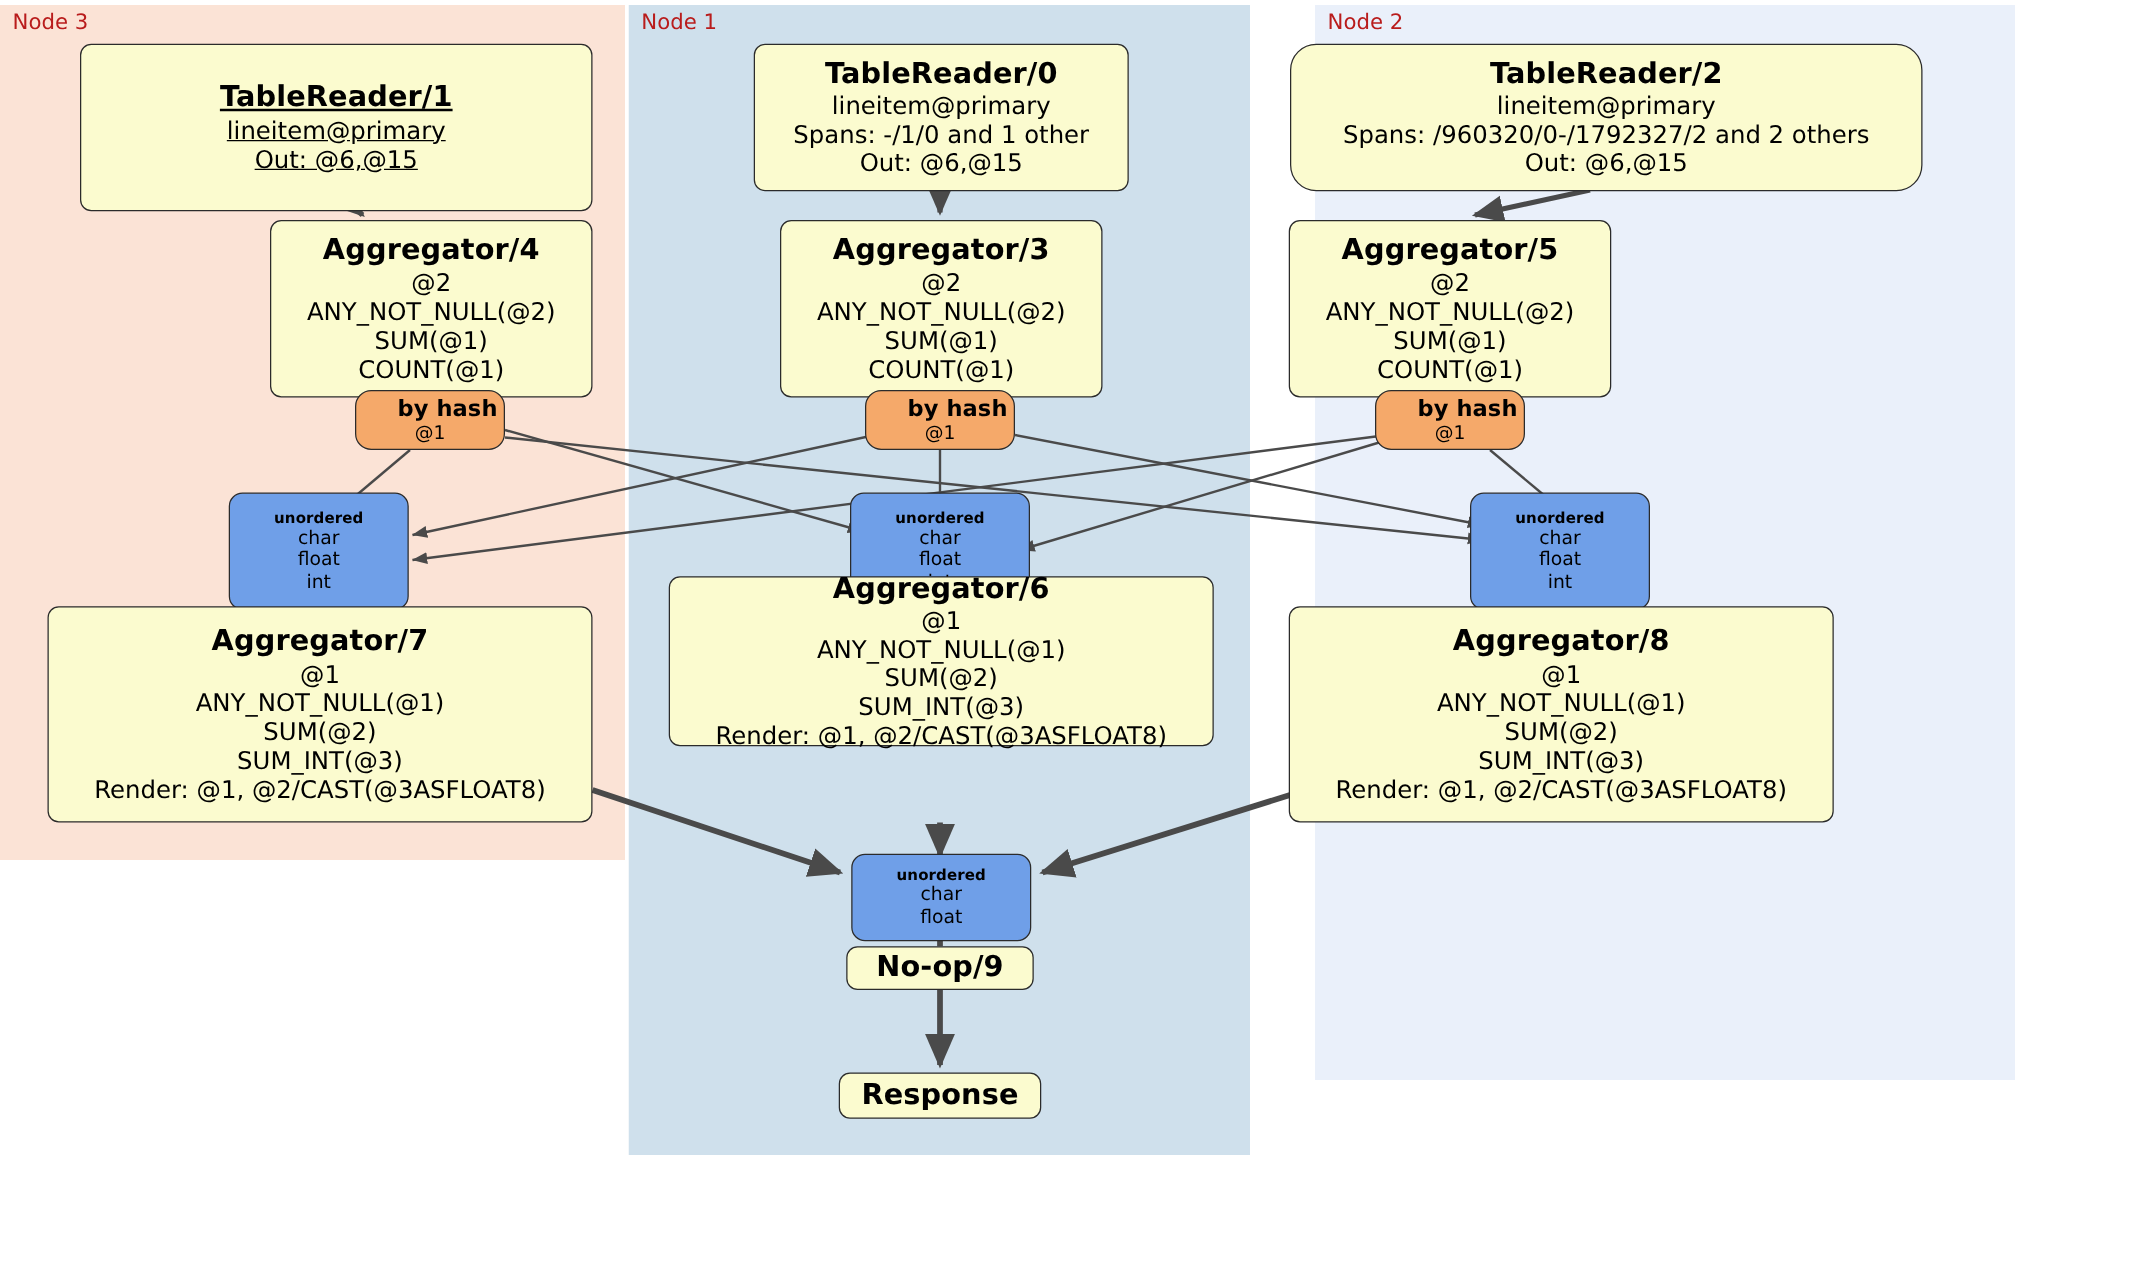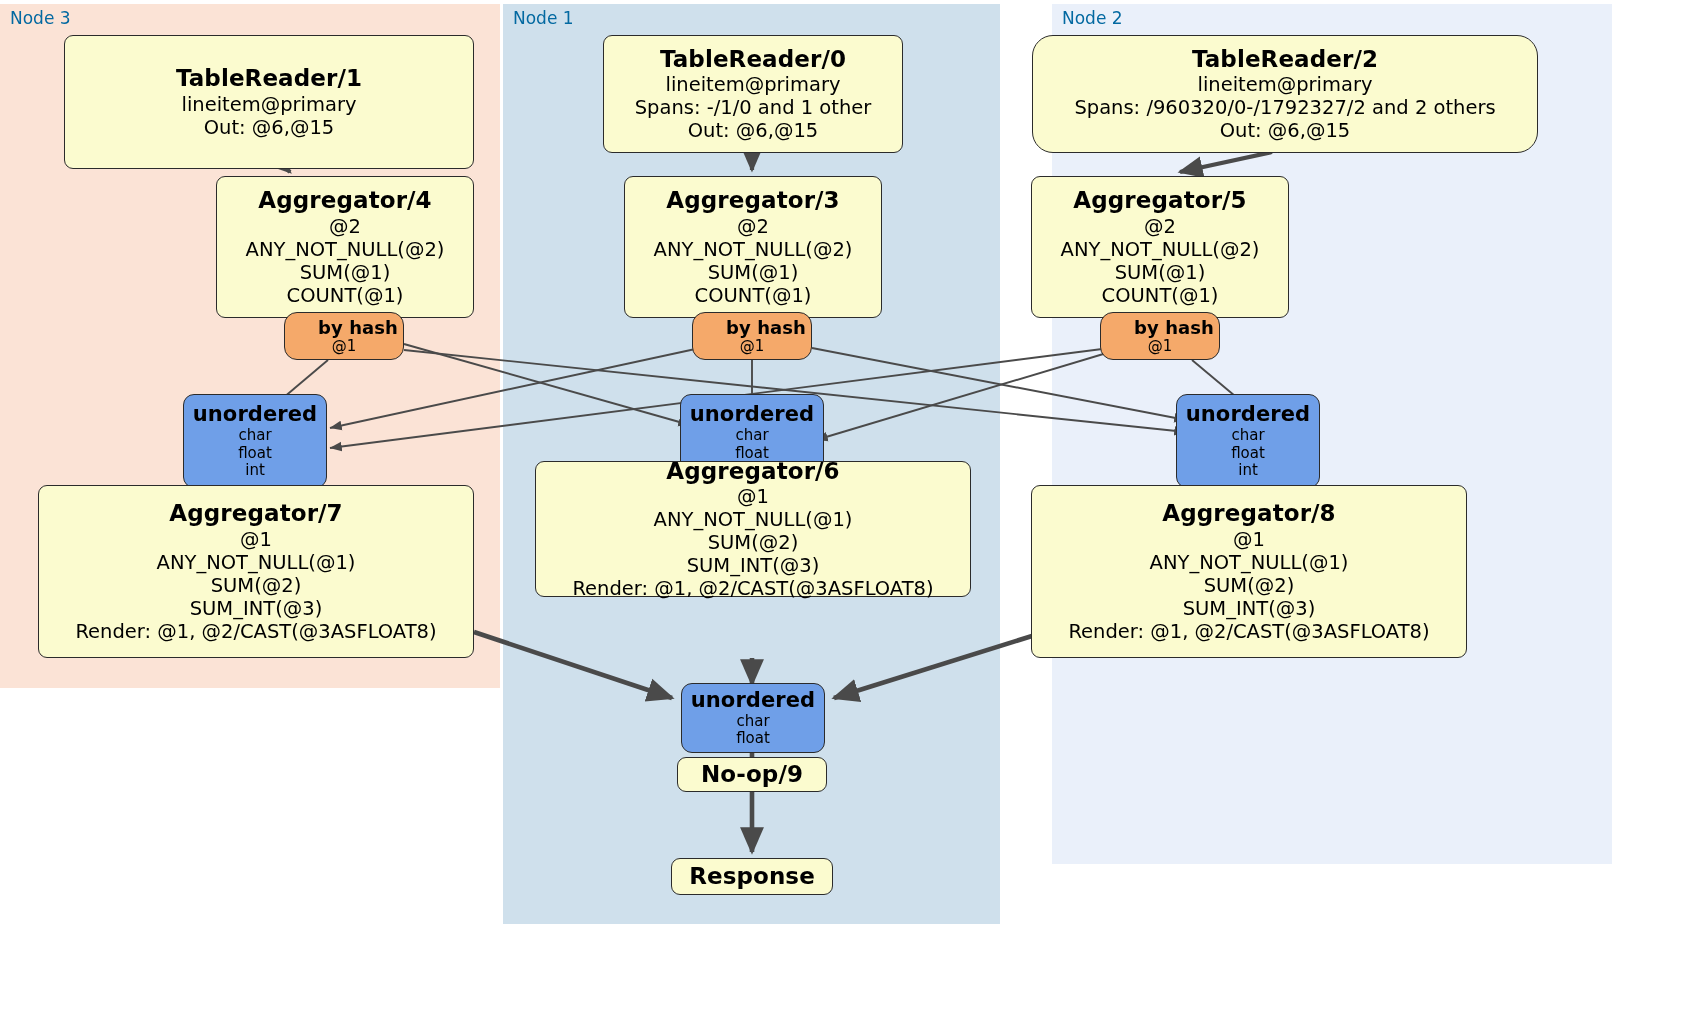--- a/index.html
+++ b/index.html
@@ -23,21 +23,21 @@
   
   .region {
     position: absolute;
     box-sizing: border-box;
   }
   .region-label {
     position: absolute;
     left: 10px;
     top: 4px;
     font-size: 17px;
-    color: #0369a1;
+    color: #b91c1c;
     font-family: "DejaVu Sans", sans-serif;
     white-space: nowrap;
   }
   
   #edges {
     position: absolute;
     left: 0; top: 0;
     width: 1706px;
     height: 1016px;
     pointer-events: none;
@@ -72,21 +72,21 @@
     font-size: 23px;
     letter-spacing: 0.1px;
     white-space: nowrap;
   }
   .sub {
     font-size: 19.5px;
     white-space: nowrap;
   }
   .router .title { font-size: 18px; margin-left: 28px; }
   .router .sub { font-size: 15px; }
-  .synth .title { font-size: 21px; }
+  .synth .title { font-size: 12px; }
   .synth .sub { font-size: 15px; }
   .single .title { font-size: 23px; }
 </style>
 </head>
 <body>
 
 <div id="stage">
 
   <div class="region" style="left:0px; top:4px; width:500px; height:684px; background:#fbe3d6;">
     <span class="region-label">Node 3</span>
@@ -135,21 +135,21 @@
       <path d="M474,632 L672,698" marker-end="url(#arrowhead)"></path>
       <path d="M752,658 L752,684" marker-end="url(#arrowhead)"></path>
       <path d="M1032,636 L834,698" marker-end="url(#arrowhead)"></path>
 
       <path d="M752,750 L752,757"></path>
 
       <path d="M752,790 L752,852" marker-end="url(#arrowhead)"></path>
     </g>
   </svg>
 
-  <div class="gnode proc" style="left:64px; top:35px; width:410px; height:134px;">
+  <div class="gnode proc" style="left:64px; top:35px; width:410px; height:134px;text-decoration:underline;">
     <div class="title">TableReader/1</div>
     <div class="sub">lineitem@primary</div>
     <div class="sub">Out: @6,@15</div>
   </div>
 
   <div class="gnode proc" style="left:603px; top:35px; width:300px; height:118px;">
     <div class="title">TableReader/0</div>
     <div class="sub">lineitem@primary</div>
     <div class="sub">Spans: -/1/0 and 1 other</div>
     <div class="sub">Out: @6,@15</div>

